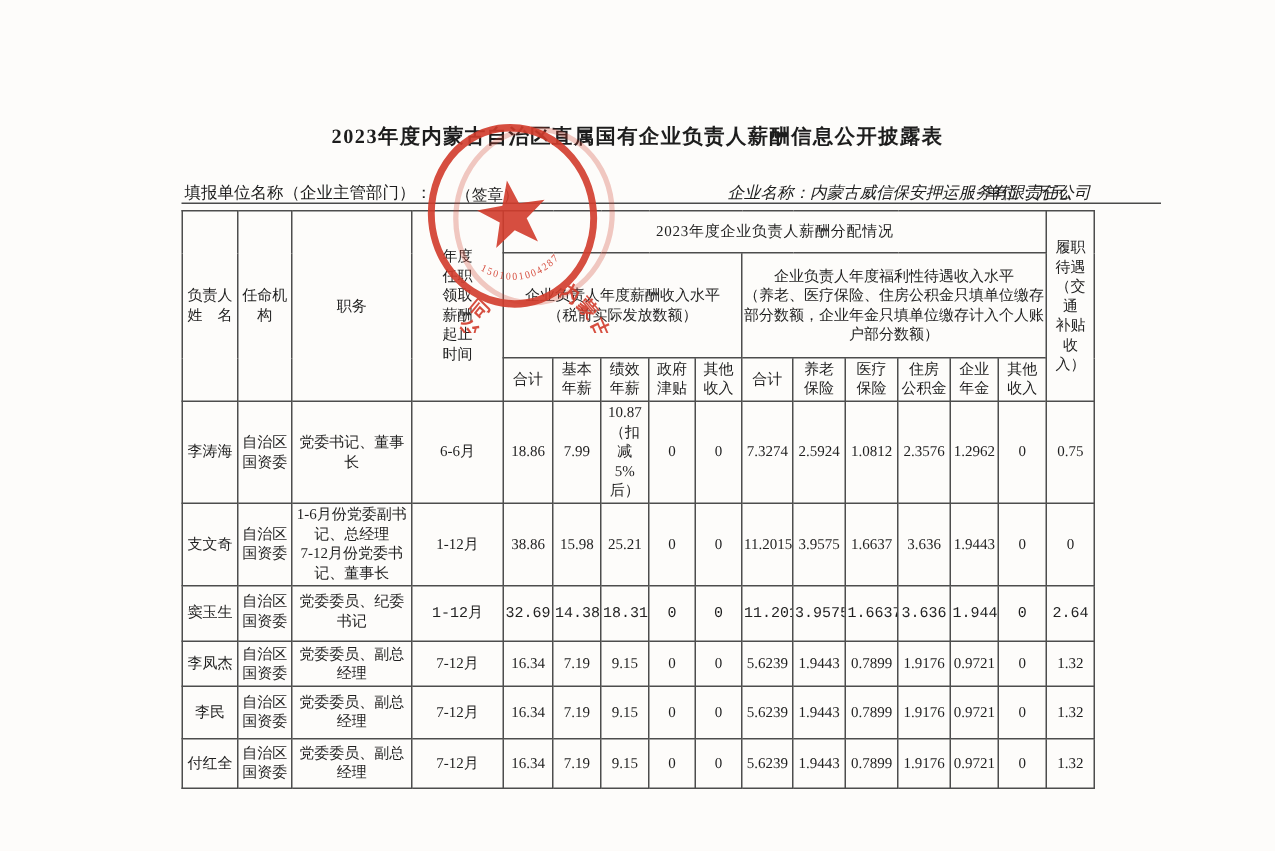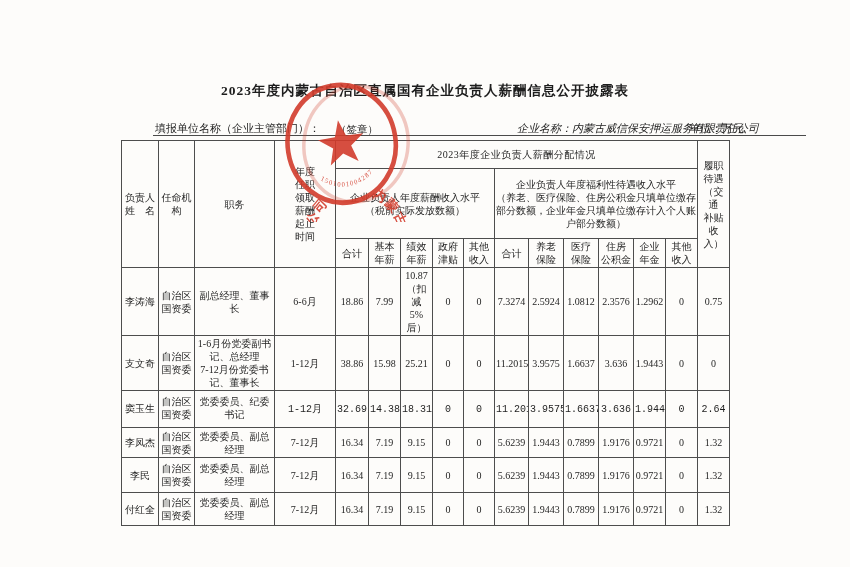--- a/index.html
+++ b/index.html
@@ -12,21 +12,21 @@
   .page { position:absolute; inset:0; background:#fdfcfa; }
 
   .doc-title {
     position:absolute; top:82px; left:0; width:850px;
     text-align:center; font-weight:bold; font-size:13.5px;
     letter-spacing:1px; color:#1d1d1d;
   }
 
   .info-row {
     position:absolute; top:121px; left:121px; width:655px; height:17px;
-    font-size:11px; color:#1d1d1d;margin-left:32px;
+    font-size:11px; color:#1d1d1d;
   }
   .info-underline {
     position:absolute; left:0; top:14px; width:653px;
     border-bottom:1px solid #4a4a4a;
   }
   .info-label    { position:absolute; left:2px;  top:0; }
   .info-sign     { position:absolute; left:183px; top:2px; font-size:10.5px; }
   .info-company  { position:absolute; left:364px; top:0;font-style:italic; }
   .info-unit     { position:absolute; left:536px; top:0; }
 
@@ -140,21 +140,21 @@
 年金</th>
         <th>其他
 收入</th>
       </tr>
     </thead>
     <tbody>
         <tr>
           <td>李涛海</td>
           <td>自治区
 国资委</td>
-          <td>副总经理、董事长</td>
+          <td>党委书记、董事长</td>
           <td>6-6月</td>
           <td>18.86</td>
           <td>7.99</td>
           <td>10.87
 （扣减
 5%后）</td>
           <td>0</td>
           <td>0</td>
           <td>7.3274</td>
           <td>2.5924</td>

